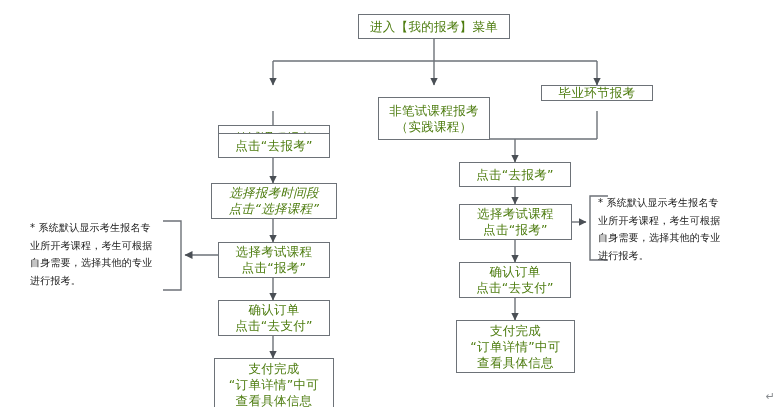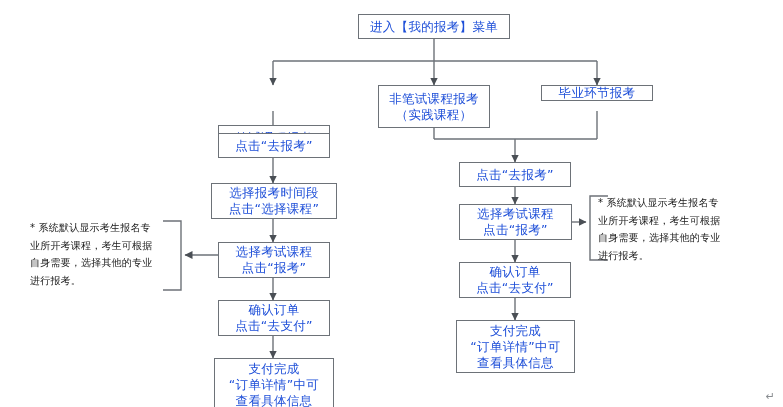--- a/index.html
+++ b/index.html
@@ -16,21 +16,21 @@
 
   .node{
     position:absolute;
     box-sizing:border-box;
     border:1px solid #6d7278;
     background:#ffffff;
     display:flex;
     align-items:center;
     justify-content:center;
     text-align:center;
-    color:#1d4ed8;
+    color:#4d7c0f;
     font-size:12.5px;
     line-height:16px;
     letter-spacing:0.3px;
     white-space:pre-line;
     z-index:2;
   }
 
   .note{
     position:absolute;
     font-size:10px;
@@ -96,28 +96,28 @@
 
       <path d="M572,222 L586,222" marker-end="url(#ah)"></path>
 
     </g>
   </svg>
 
   <div class="node" style="left:358px;top:14px;width:152px;height:25px;">进入【我的报考】菜单</div>
 
   <div class="node" style="left:218px;top:85px;width:112px;height:26px;margin-top:40px;">笔试课程报考</div>
 
-  <div class="node" style="left:378px;top:85px;width:112px;height:43px;">非笔试课程报考
+  <div class="node" style="left:378px;top:97px;width:112px;height:43px;">非笔试课程报考
 （实践课程）</div>
 
   <div class="node" style="left:541px;top:85px;width:112px;height:16px;">毕业环节报考</div>
 
   <div class="node" style="left:218px;top:133px;width:112px;height:25px;">点击“去报考”</div>
 
-  <div class="node" style="left:211px;top:183px;width:126px;height:36px;">选择报考时间段
+  <div class="node" style="left:211px;top:183px;width:126px;height:36px;font-style:italic;">选择报考时间段
 点击“选择课程”</div>
 
   <div class="node" style="left:218px;top:242px;width:112px;height:36px;">选择考试课程
 点击“报考”</div>
 
   <div class="node" style="left:218px;top:300px;width:112px;height:36px;">确认订单
 点击“去支付”</div>
 
   <div class="node" style="left:214px;top:358px;width:120px;height:53px;">支付完成
 “订单详情”中可

